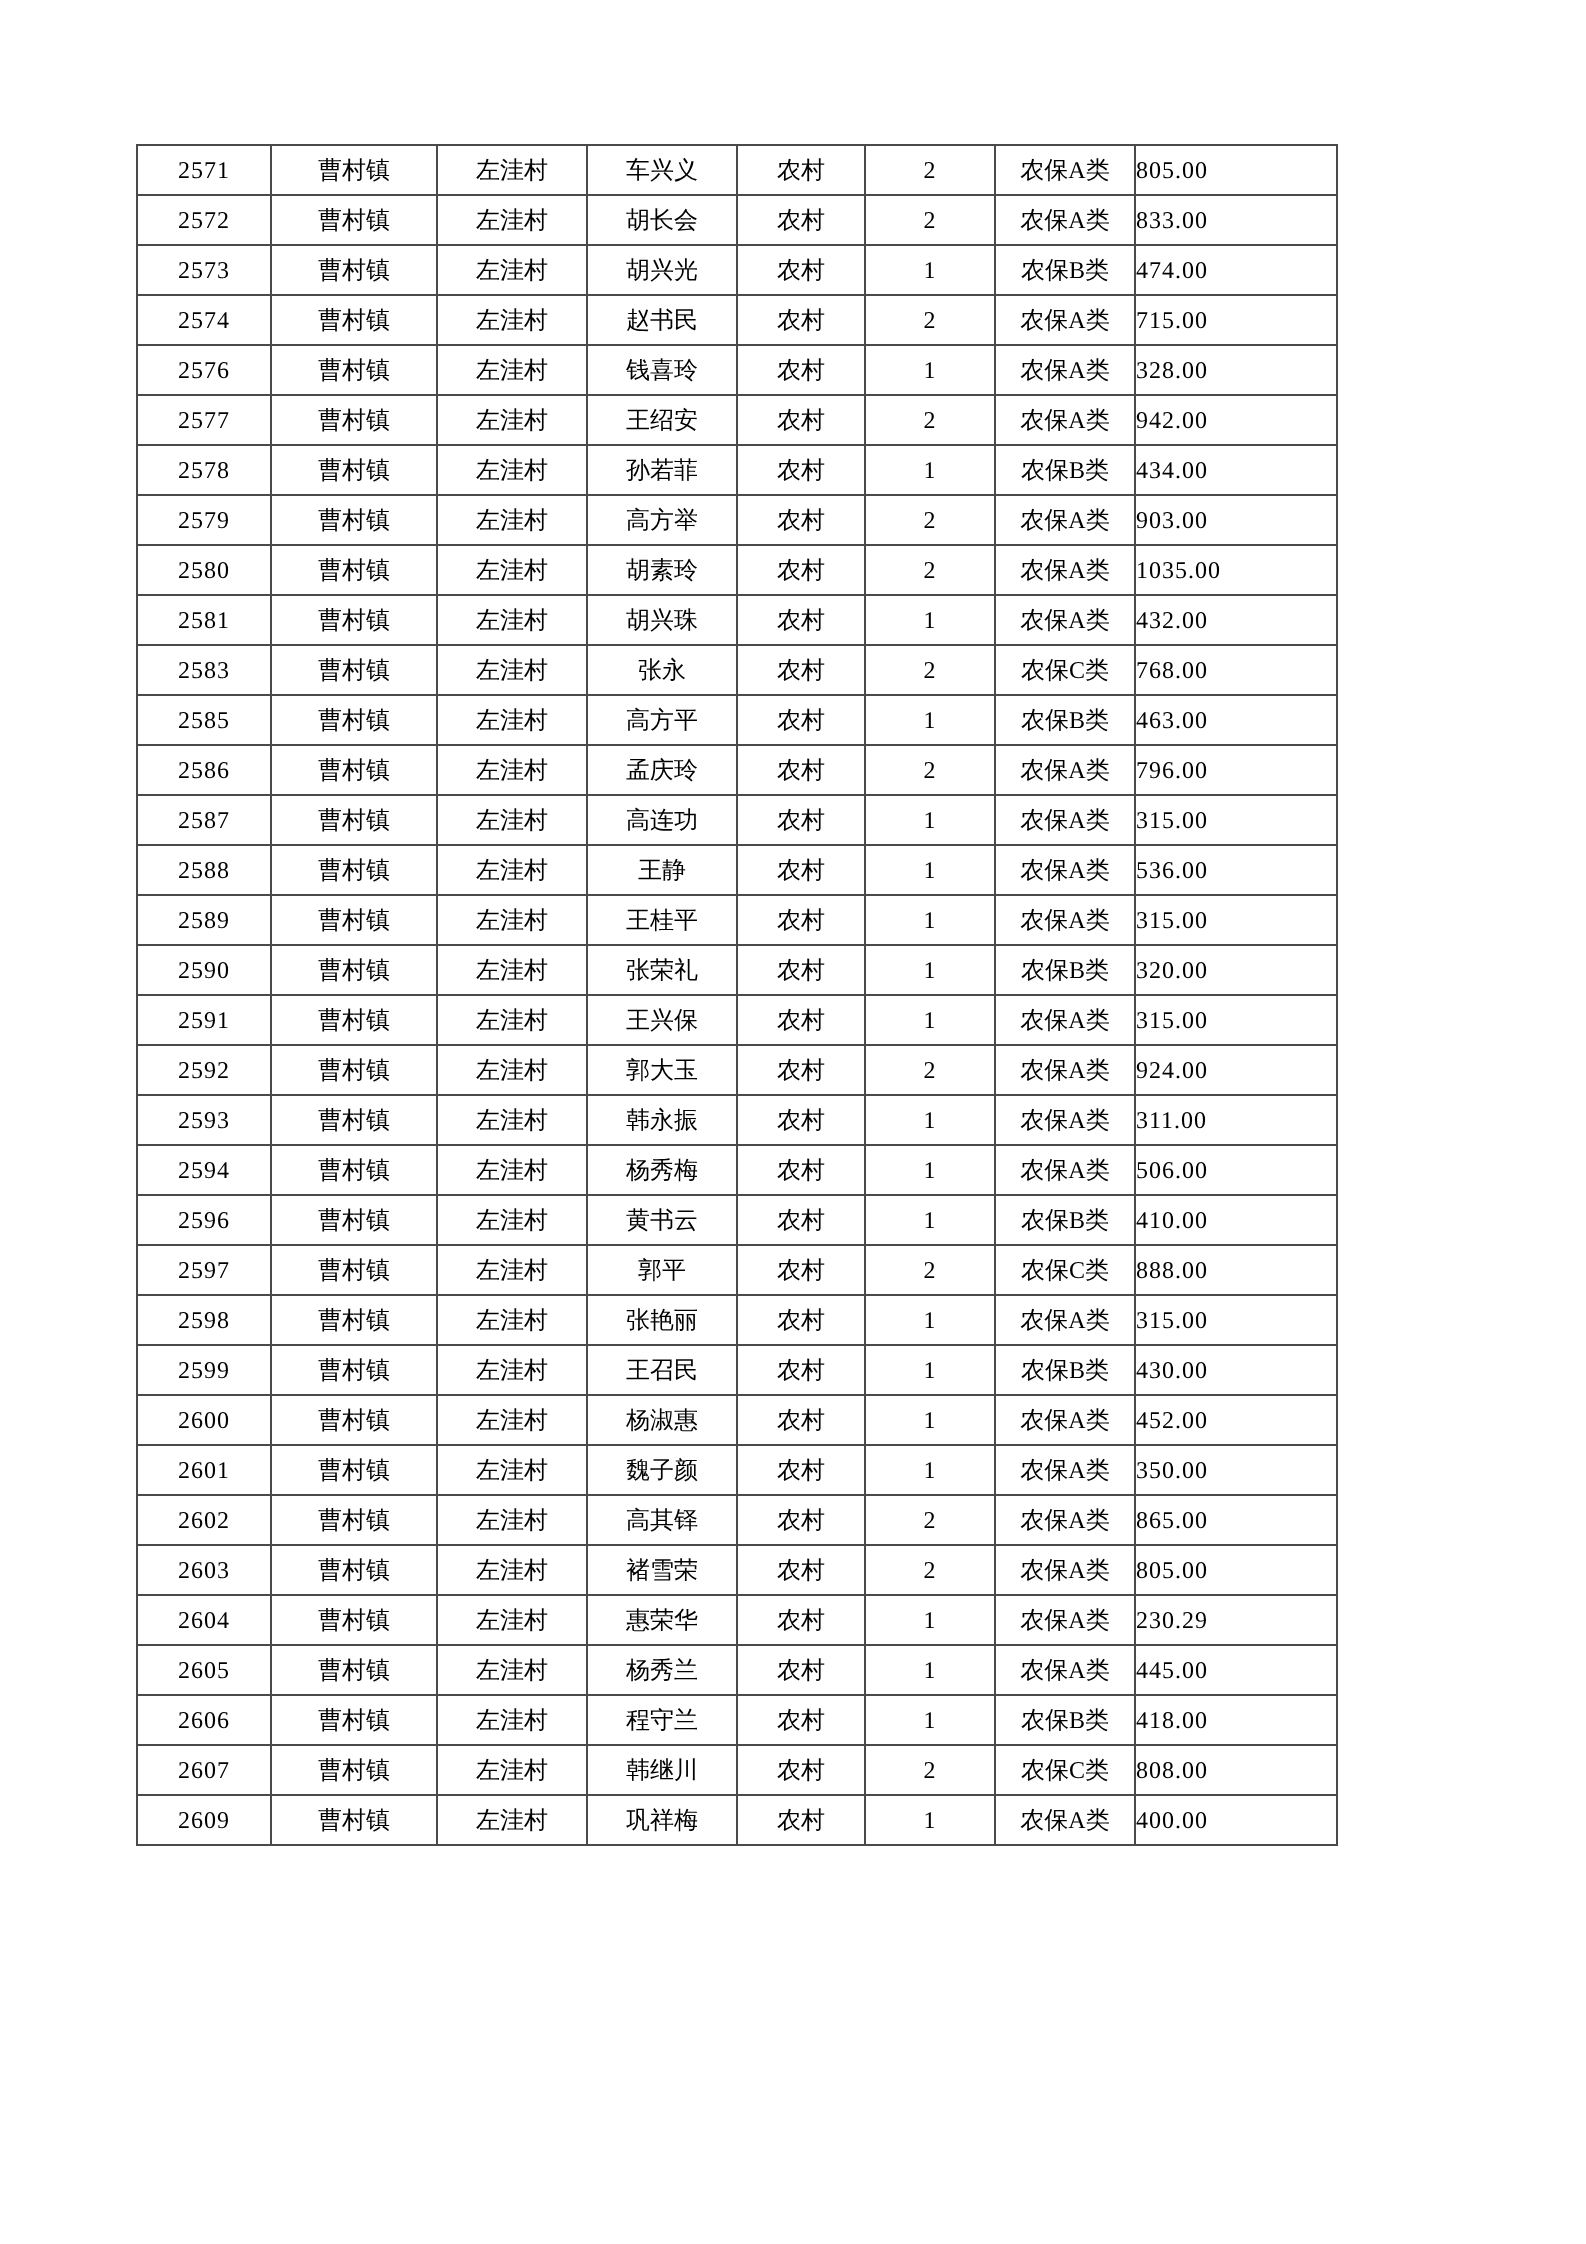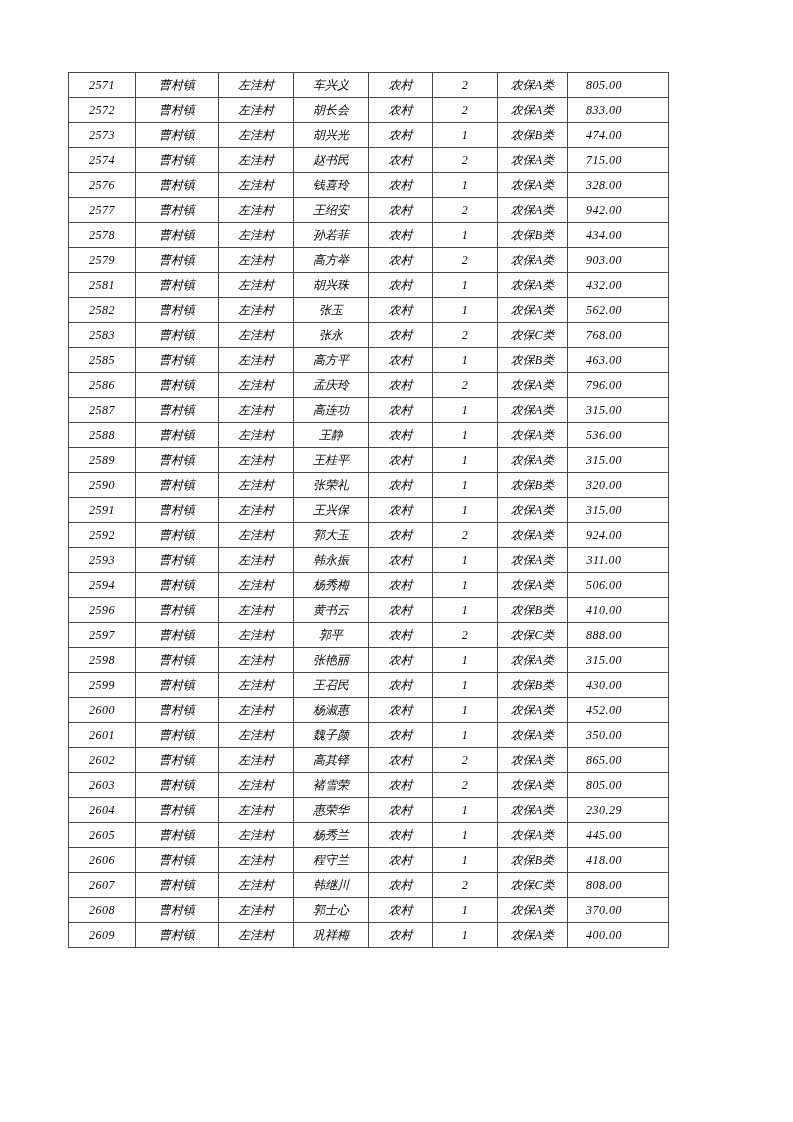--- a/index.html
+++ b/index.html
@@ -11,41 +11,40 @@
     width: 793px;
     height: 1122px;
     position: relative;
     font-family: "Liberation Serif", "DejaVu Serif", serif;
     color: #000000;
   }
   .page {
     position: absolute;
     top: 72px;
     left: 68px;
-    font-style: italic;
   }
   table.records {
     border-collapse: collapse;
     table-layout: fixed;
     width: 600px;
   }
   table.records td {
     border: 1px solid #4a4a4a;
     height: 24px;
     padding: 0;
     text-align: center;
     vertical-align: middle;
     font-size: 12px;
     line-height: 24px;
     overflow: hidden;
     white-space: nowrap;
   }
   
   table.records td.c7 {
-    text-align: center;
+    text-align: left;
     padding-right: 28px;
   }
   
   table.records td.c0,
   table.records td.c5,
   table.records td.c7 {
     font-family: "Liberation Serif", "DejaVu Serif", serif;
     letter-spacing: 0.5px;
   }
 </style>
@@ -139,38 +138,38 @@
           <td class="c0">2579</td>
           <td class="c1">曹村镇</td>
           <td class="c2">左洼村</td>
           <td class="c3">高方举</td>
           <td class="c4">农村</td>
           <td class="c5">2</td>
           <td class="c6">农保A类</td>
           <td class="c7">903.00</td>
         </tr>
         <tr>
+          <td class="c0">2580</td>
+          <td class="c1">曹村镇</td>
+          <td class="c2">左洼村</td>
+          <td class="c3">胡素玲</td>
+          <td class="c4">农村</td>
+          <td class="c5">2</td>
+          <td class="c6">农保A类</td>
+          <td class="c7">1035.00</td>
+        </tr>
+        <tr>
           <td class="c0">2581</td>
           <td class="c1">曹村镇</td>
           <td class="c2">左洼村</td>
           <td class="c3">胡兴珠</td>
           <td class="c4">农村</td>
           <td class="c5">1</td>
           <td class="c6">农保A类</td>
           <td class="c7">432.00</td>
-        </tr>
-        <tr>
-          <td class="c0">2582</td>
-          <td class="c1">曹村镇</td>
-          <td class="c2">左洼村</td>
-          <td class="c3">张玉</td>
-          <td class="c4">农村</td>
-          <td class="c5">1</td>
-          <td class="c6">农保A类</td>
-          <td class="c7">562.00</td>
         </tr>
         <tr>
           <td class="c0">2583</td>
           <td class="c1">曹村镇</td>
           <td class="c2">左洼村</td>
           <td class="c3">张永</td>
           <td class="c4">农村</td>
           <td class="c5">2</td>
           <td class="c6">农保C类</td>
           <td class="c7">768.00</td>
@@ -387,30 +386,20 @@
         </tr>
         <tr>
           <td class="c0">2607</td>
           <td class="c1">曹村镇</td>
           <td class="c2">左洼村</td>
           <td class="c3">韩继川</td>
           <td class="c4">农村</td>
           <td class="c5">2</td>
           <td class="c6">农保C类</td>
           <td class="c7">808.00</td>
-        </tr>
-        <tr>
-          <td class="c0">2608</td>
-          <td class="c1">曹村镇</td>
-          <td class="c2">左洼村</td>
-          <td class="c3">郭士心</td>
-          <td class="c4">农村</td>
-          <td class="c5">1</td>
-          <td class="c6">农保A类</td>
-          <td class="c7">370.00</td>
         </tr>
         <tr>
           <td class="c0">2609</td>
           <td class="c1">曹村镇</td>
           <td class="c2">左洼村</td>
           <td class="c3">巩祥梅</td>
           <td class="c4">农村</td>
           <td class="c5">1</td>
           <td class="c6">农保A类</td>
           <td class="c7">400.00</td>

